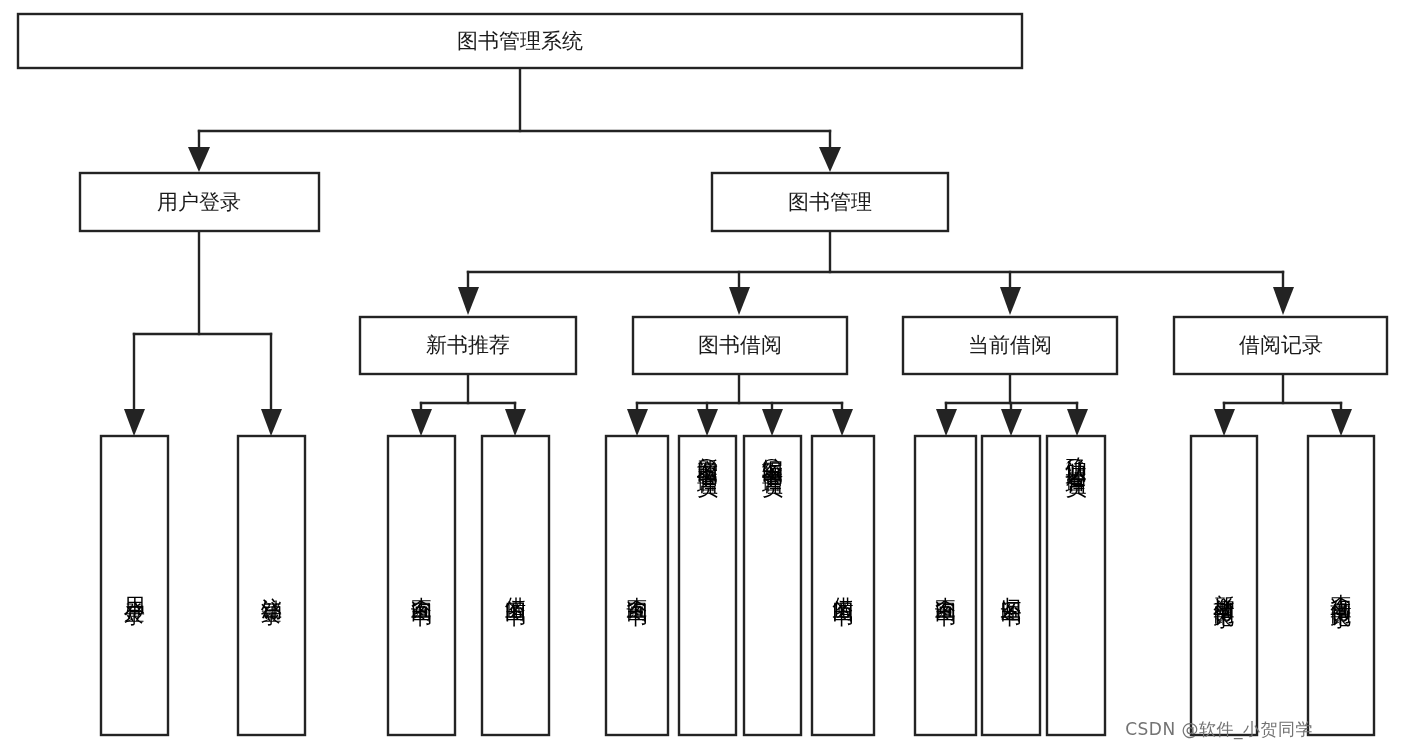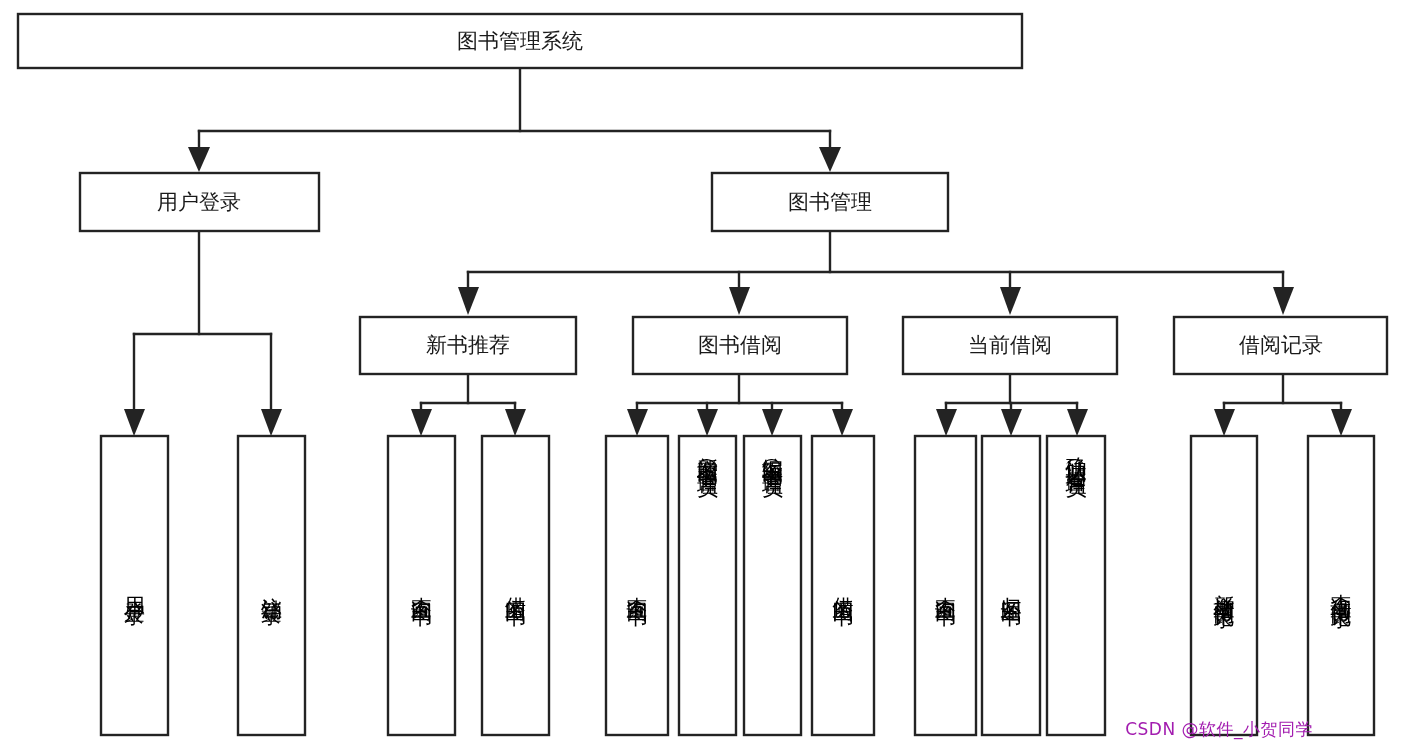--- a/index.html
+++ b/index.html
@@ -58,21 +58,21 @@
     text-orientation: upright;
     letter-spacing: 3px;
     white-space: pre;
   }
   .watermark {
     position: absolute;
     right: 10px;
     bottom: 6px;
     font-family: "DejaVu Sans", "Liberation Sans", sans-serif;
     font-size: 17px;
-    color: #a21caf;
+    color: #737373;
     letter-spacing: 0.5px;
     pointer-events: none;
     user-select: none;
   }
 </style>
 </head>
 <body>
 
 <div id="diagram-root">
 

